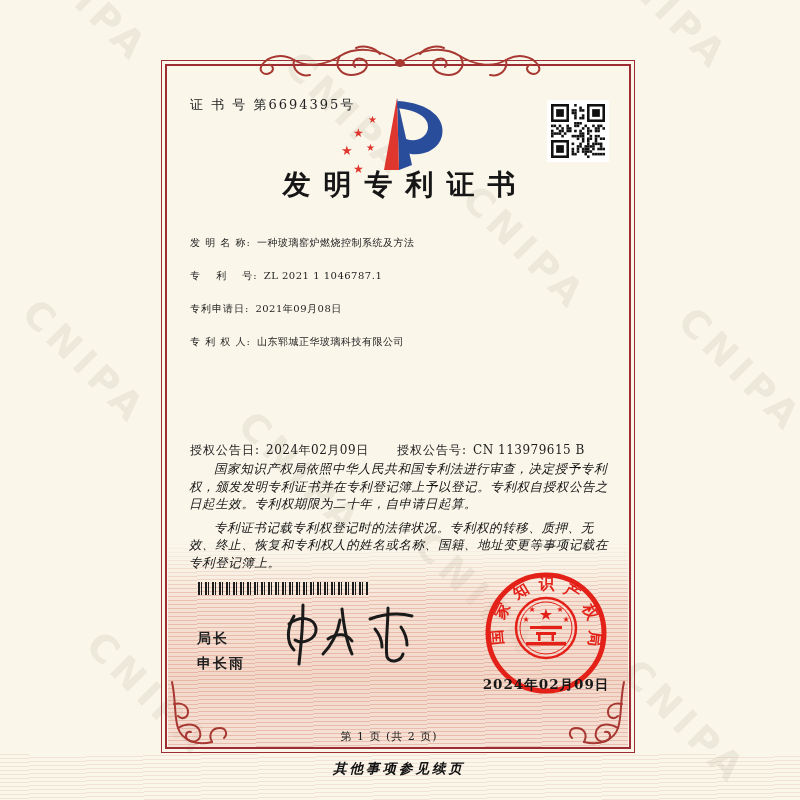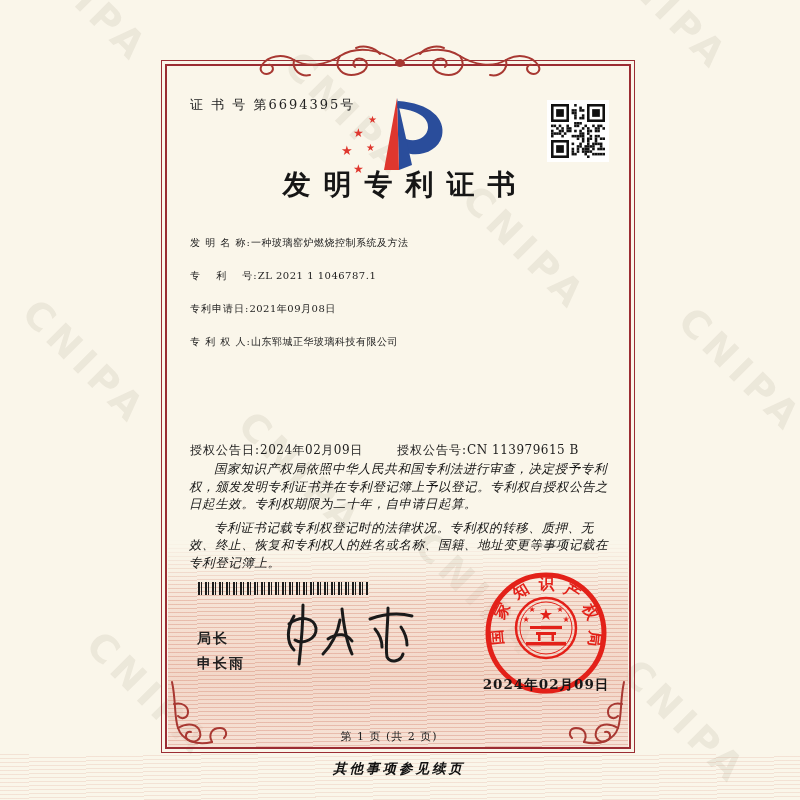--- a/index.html
+++ b/index.html
@@ -44,21 +44,21 @@
   .logo{position:absolute;left:330px;top:93px;width:140px;height:85px;}
   .qr-wrap{position:absolute;left:547px;top:100px;width:62px;height:62px;background:#fff;
            display:flex;align-items:center;justify-content:center;}
   .title{position:absolute;left:163px;top:166px;width:472px;text-align:center;
          font-size:28px;font-weight:bold;color:#161616;letter-spacing:13px;text-indent:13px;}
 
   
   .fields{position:absolute;left:190px;top:233px;width:430px;font-size:10px;color:#1d1d1d;}
   .frow{display:flex;line-height:20px;margin-bottom:13px;}
   .flabel{flex:0 0 auto;white-space:pre;letter-spacing:1px;}
-  .fvalue{margin-left:0;max-width:332px;letter-spacing:0.5px;}
+  .fvalue{margin-left:6px;max-width:332px;letter-spacing:0.5px;}
   .grant-row{position:absolute;left:190px;top:440px;width:430px;font-size:12px;color:#1d1d1d;
              display:flex;line-height:20px;}
   .grant-pair2{position:absolute;left:207px;display:flex;}
 
   
   .paras{position:absolute;left:189px;top:461px;width:426px;font-size:12.5px;line-height:17.5px;
          font-style:italic;color:#141414;letter-spacing:0.6px;}
   .paras p{margin:0 4px 6px 0;text-indent:2em;font-family:Liberation Serif, serif;}
 
   

